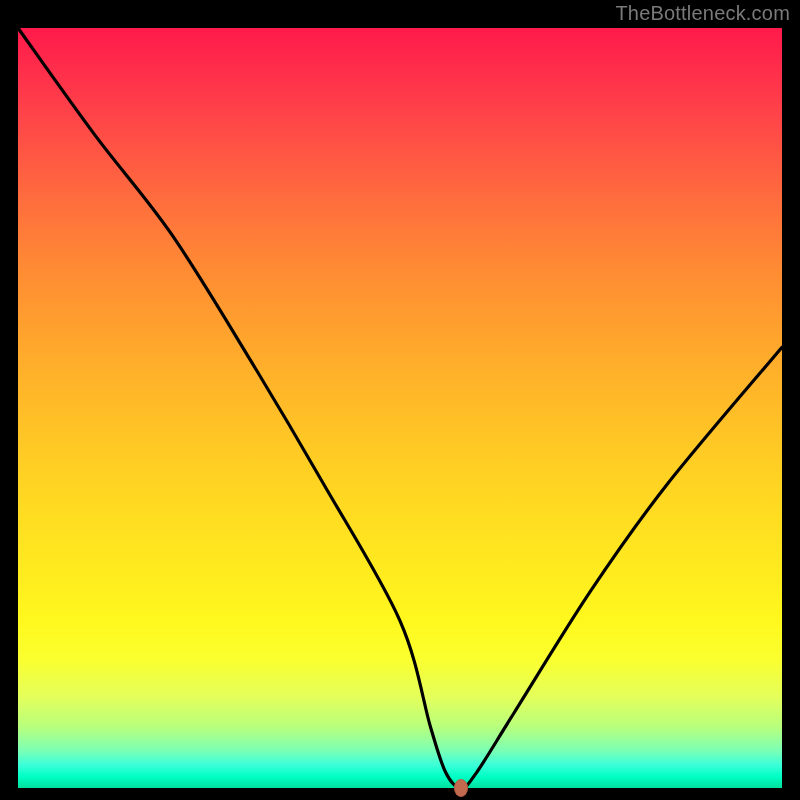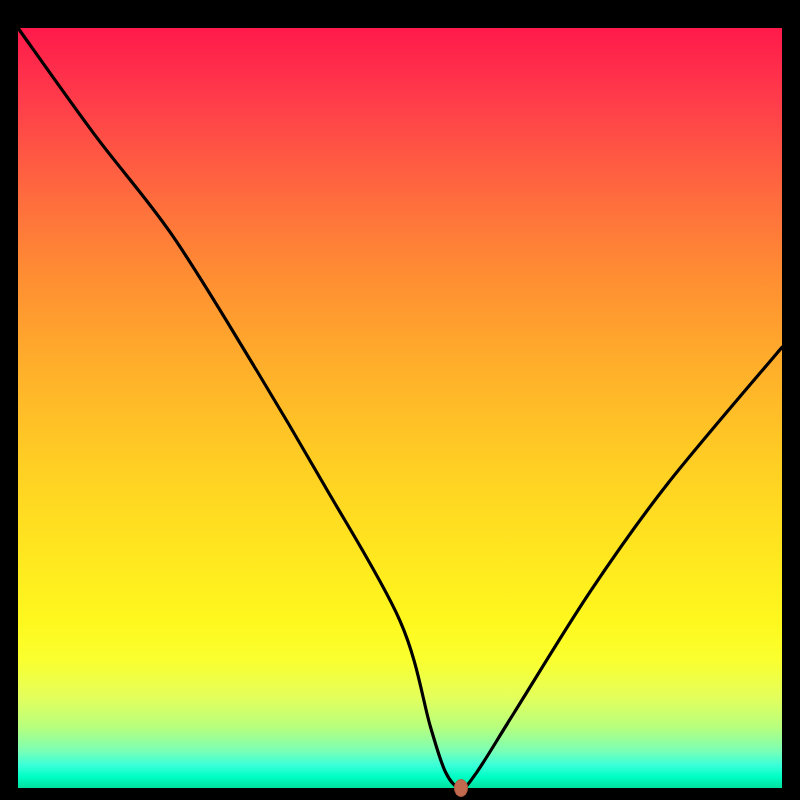--- a/index.html
+++ b/index.html
@@ -67,20 +67,21 @@
     border-radius: 7px / 9px;
     background: #c26a4f;
     box-shadow: 0 0 0 1px rgba(140,60,30,0.25) inset;
   }
 </style>
 </head>
 <body>
 
 <div class="container">
 
+  <div class="watermark">TheBottleneck.com</div>
 
   <div class="plot-area">
 
     <svg class="curve" viewBox="0 0 764 760" preserveAspectRatio="none">
       <path d="M 0 0 C 12.733333333333334 17.73333333333333, 50.93333333333334 72.19999999999996, 76.4 106.39999999999998 C 101.86666666666667 140.6, 127.33333333333334 168.4666666666667, 152.8 205.20000000000005 C 178.26666666666668 241.9333333333334, 203.73333333333332 285, 229.2 326.8 C 254.66666666666666 368.6, 280.1333333333333 411.6666666666667, 305.6 456 C 331.0666666666667 500.3333333333333, 364.17333333333335 552.2666666666667, 382 592.8 C 399.82666666666665 633.3333333333333, 404.92 673.8666666666667, 412.56 699.2 C 420.2 724.5333333333334, 422.7466666666667 734.6666666666666, 427.84000000000003 744.8 C 432.93333333333334 754.9333333333333, 438.02666666666664 760, 443.11999999999995 760 C 448.21333333333325 760, 449.4866666666666 757.4666666666666, 458.4 744.8 C 467.31333333333333 732.1333333333333, 477.5 714.4, 496.6 684 C 515.7 653.6, 547.5333333333333 600.4, 573 562.4 C 598.4666666666667 524.4, 617.5666666666666 496.5333333333333, 649.4 456 C 681.2333333333333 415.4666666666667, 744.9 342.00000000000006, 764 319.20000000000005" fill="none" stroke="#000000" stroke-width="3.2" stroke-linecap="round" stroke-linejoin="round"></path>
     </svg>
 
     <div class="marker" style="left: 436.12px; top: 751px; background: rgb(194, 106, 79);"></div>
 
   </div>

